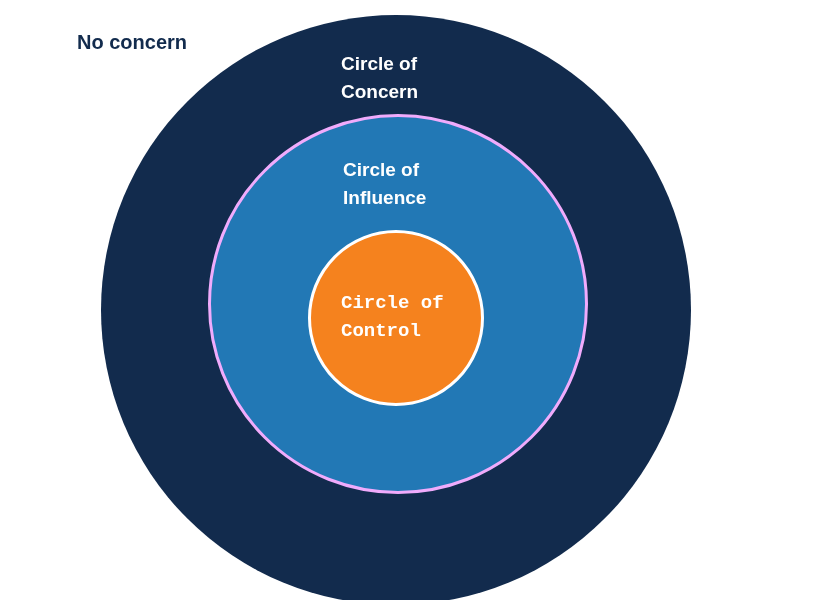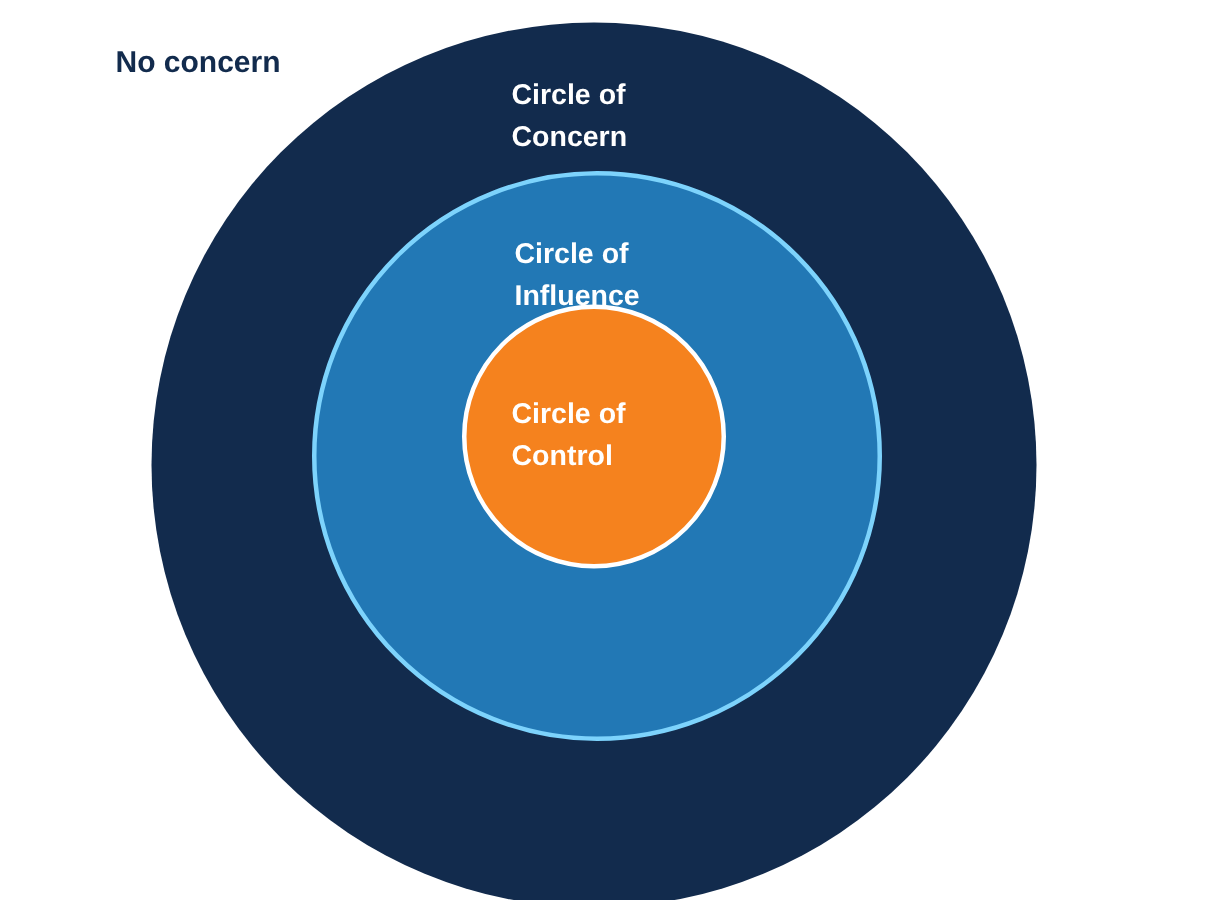--- a/index.html
+++ b/index.html
@@ -43,32 +43,33 @@
     width: 590px;
     height: 590px;
     background: var(--navy);
   }
   .circle.middle {
     left: 107px;
     top: 99px;
     width: 380px;
     height: 380px;
     background: var(--blue);
-    border: 3px solid #7dd3fc;
+    border: 3px solid #f0abfc;
   }
   .circle.inner {
     left: 97px;
-    top: 86px;
+    top: 113px;
     width: 176px;
     height: 176px;
     background: var(--orange);
     border: 3px solid #ffffff;
     display: flex;
     align-items: center;
     justify-content: center;
+    font-family: Liberation Mono, monospace;
   }
   .label {
     color: var(--label-text);
     font-size: 19px;
     font-weight: bold;
     text-align: left;
     line-height: 1.45;
     width: 120px;
   }
   .label.top-label {

